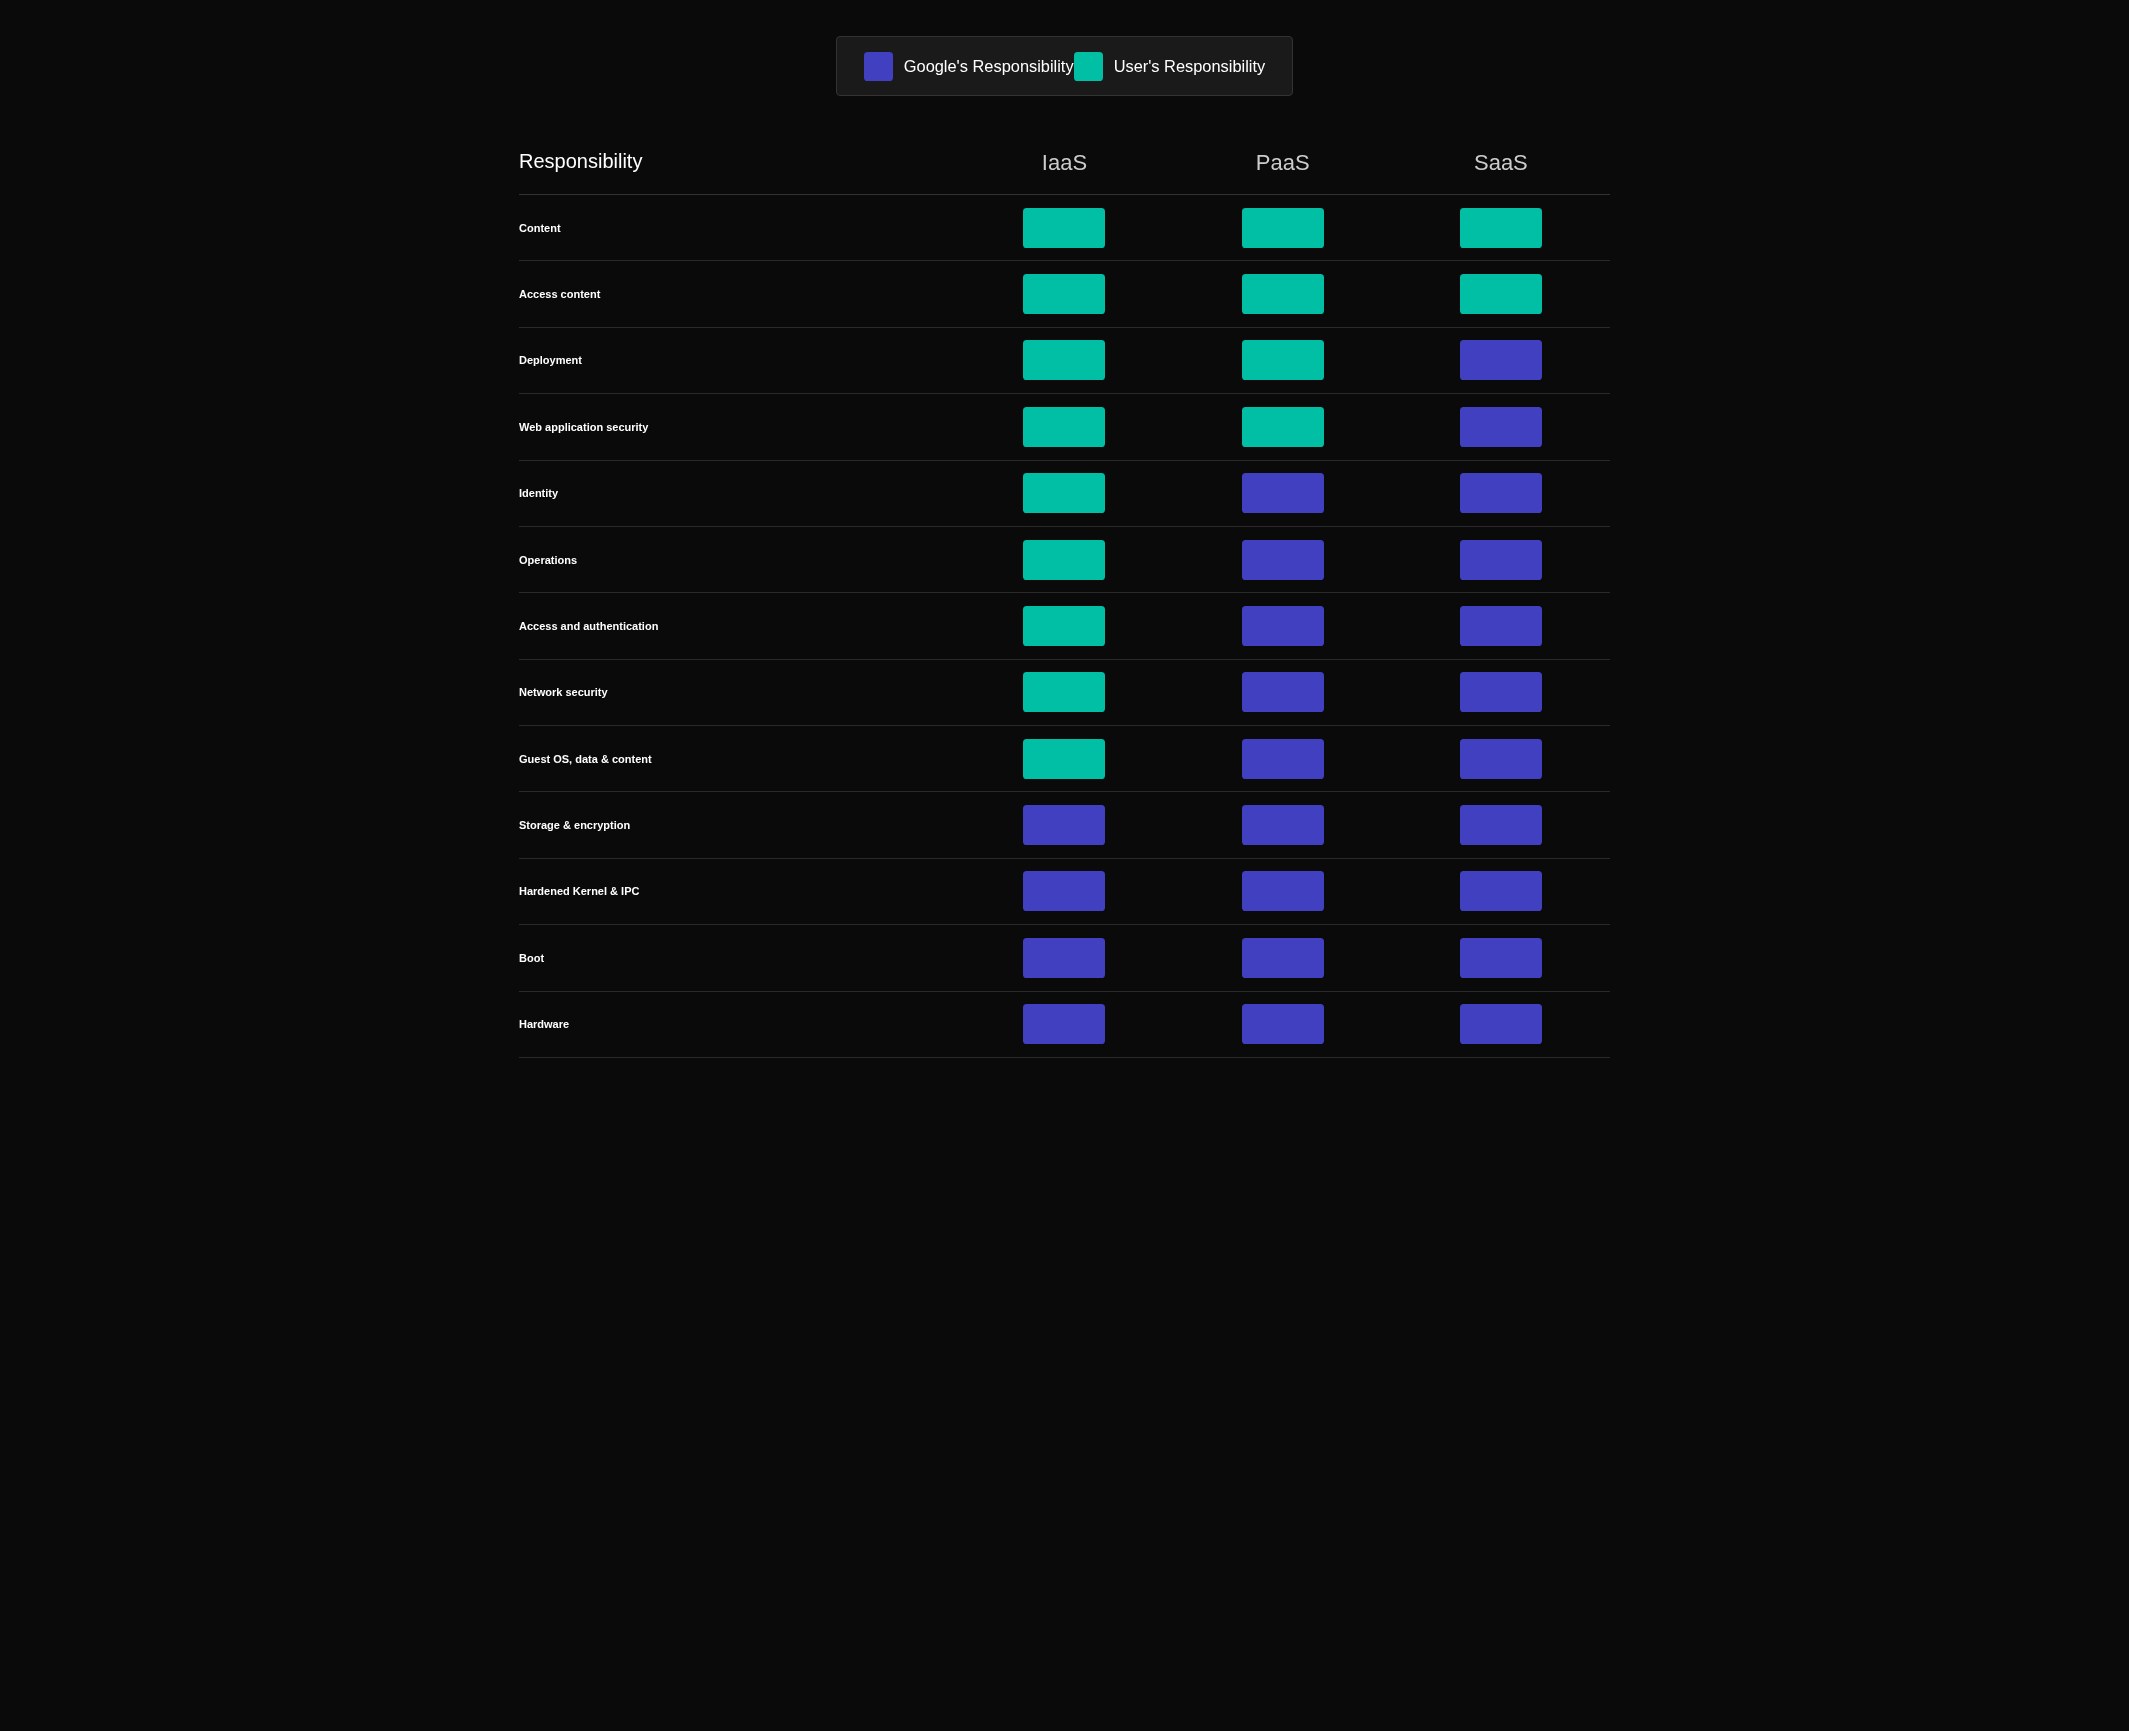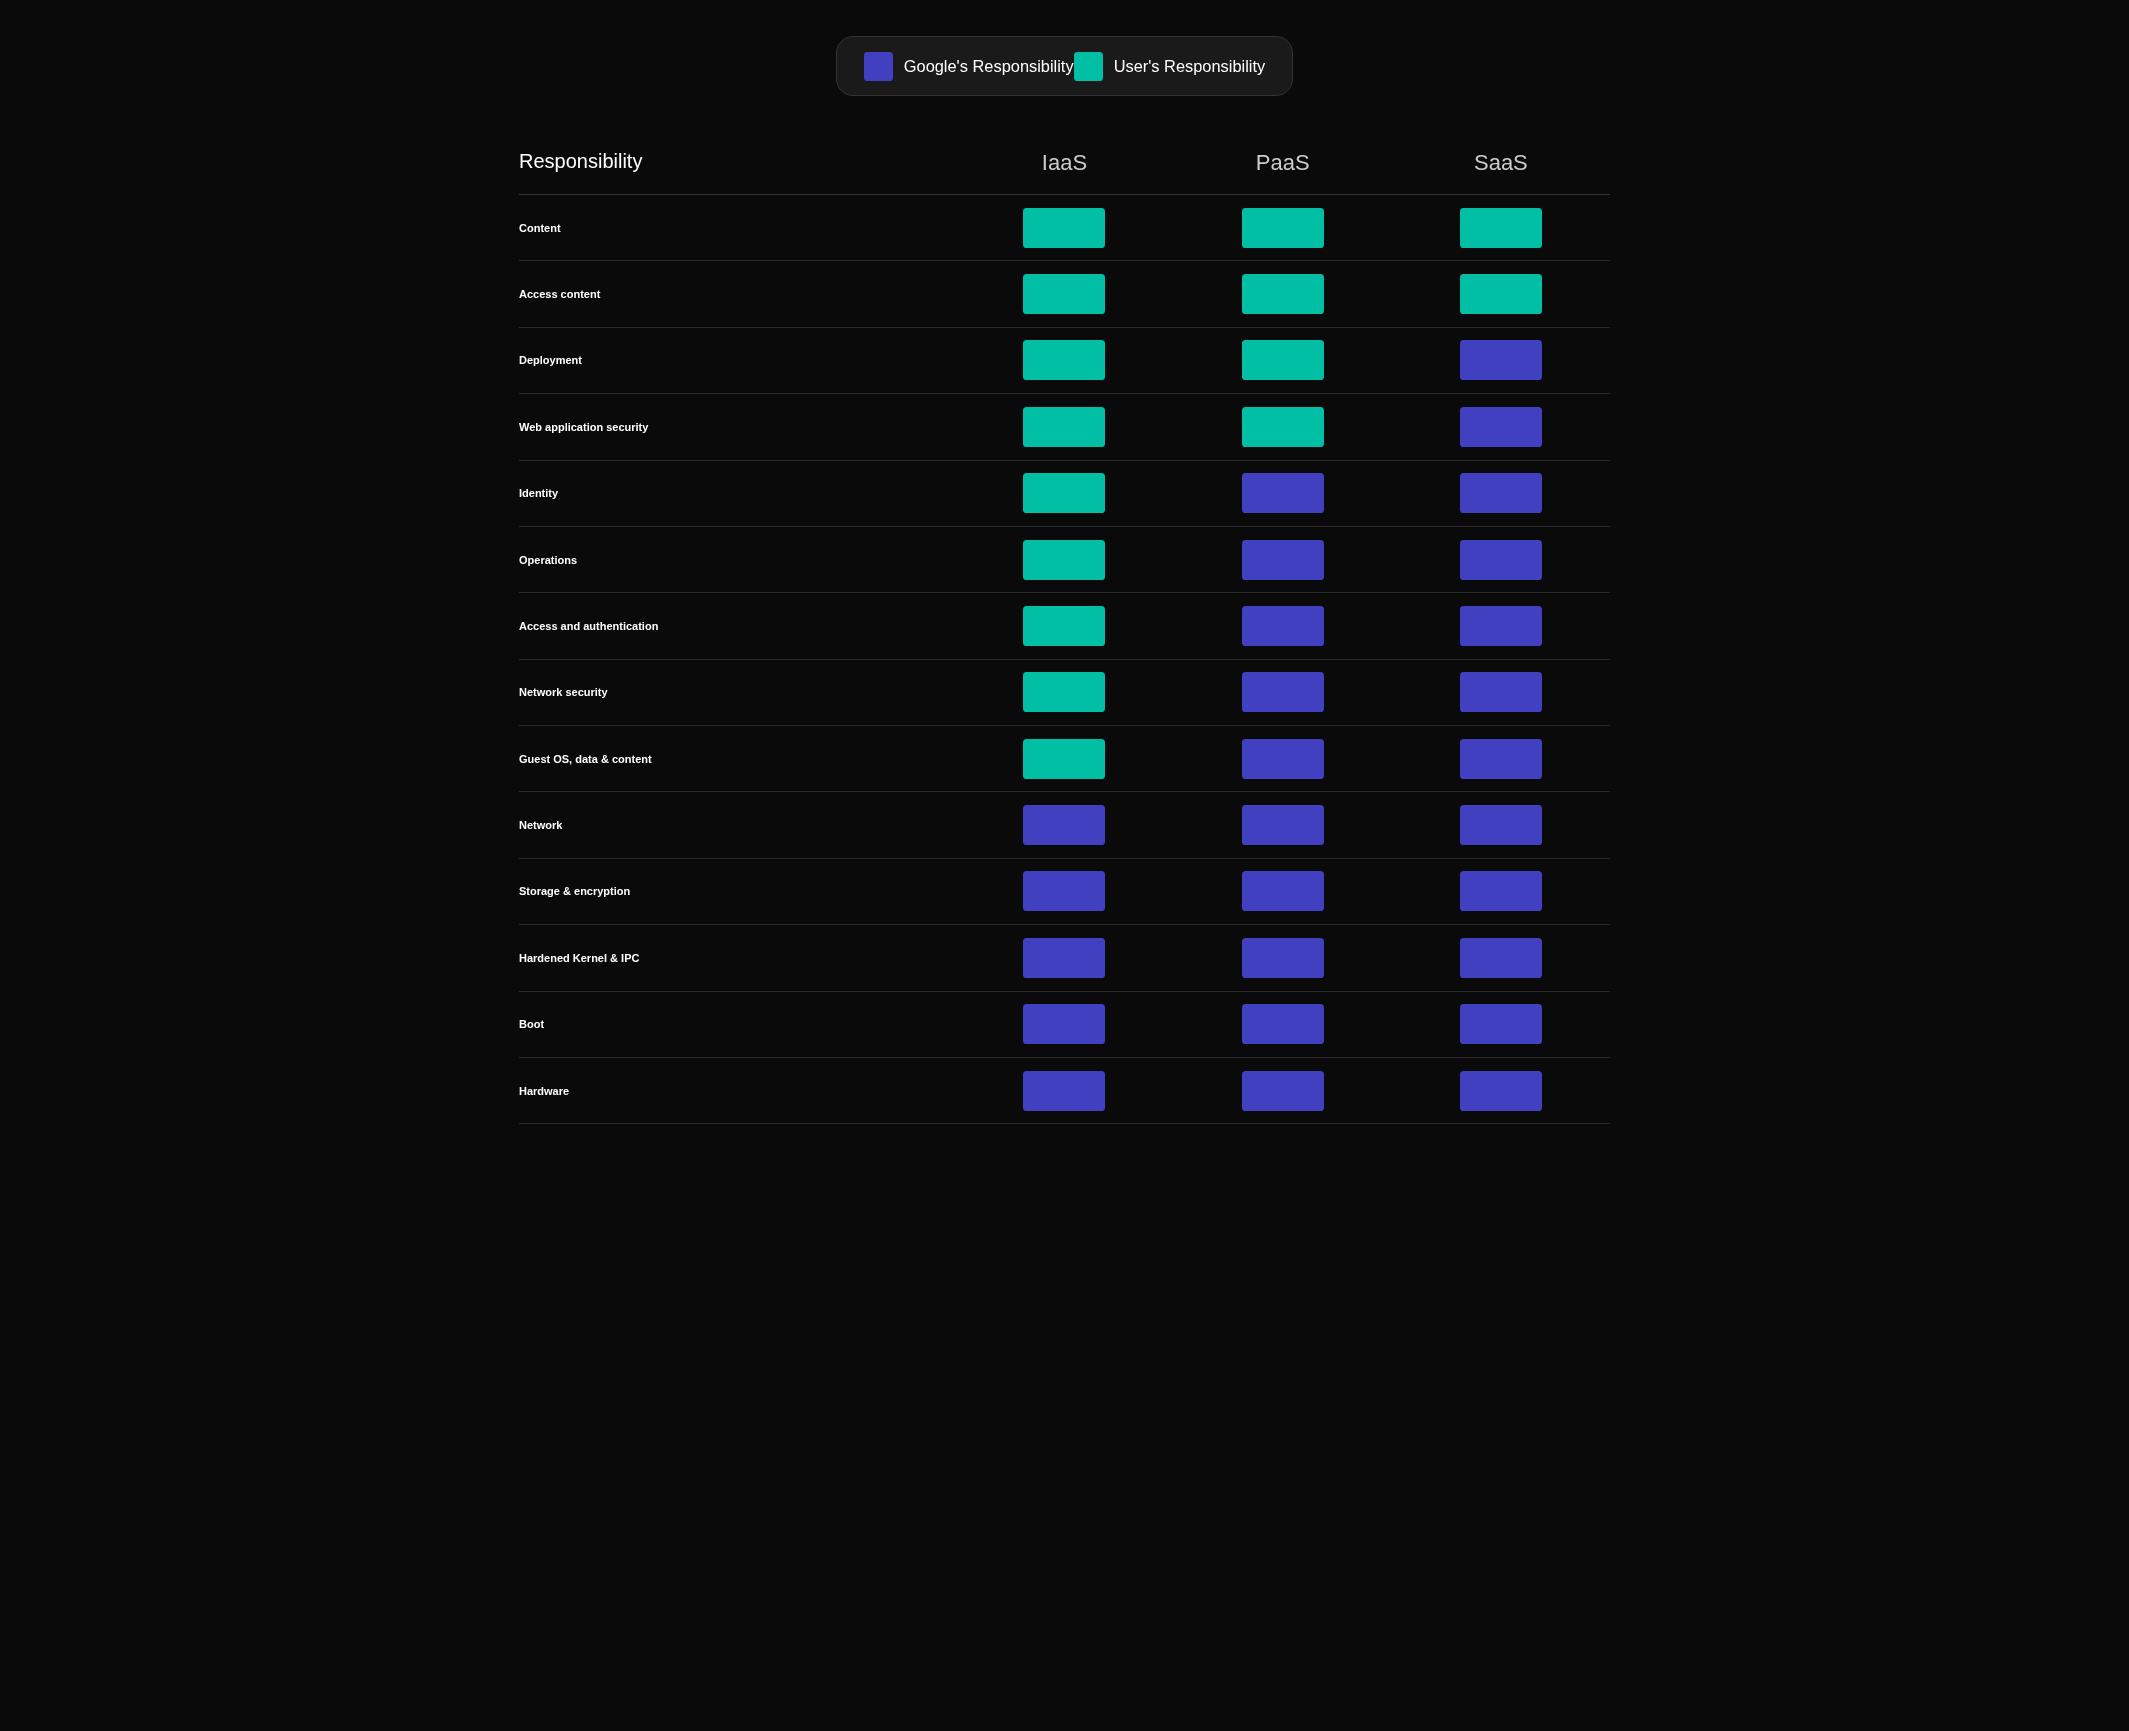--- a/index.html
+++ b/index.html
@@ -16,21 +16,21 @@
       display: flex;
       justify-content: center;
       margin-bottom: 45px;
     }
 
     .legend {
       display: flex;
       align-items: center;
       background: #1a1a1a;
       border: 0.9px solid #333;
-      border-radius: 17px;
+      border-radius: 4px;
       padding: 14.5px 27px;
     }
 
     .legend-item {
       display: flex;
       align-items: center;
       gap: 11px;
     }
 
     .legend-swatch {
@@ -237,32 +237,20 @@
           <div class="responsibility-badge user-color"></div>
         </div>
         <div class="row-cell">
           <div class="responsibility-badge google-color"></div>
         </div>
         <div class="row-cell">
           <div class="responsibility-badge google-color"></div>
         </div>
       </div>
       <div class="table-row">
-        <div class="row-label">Network</div>
-        <div class="row-cell">
-          <div class="responsibility-badge google-color"></div>
-        </div>
-        <div class="row-cell">
-          <div class="responsibility-badge google-color"></div>
-        </div>
-        <div class="row-cell">
-          <div class="responsibility-badge google-color"></div>
-        </div>
-      </div>
-      <div class="table-row">
         <div class="row-label">Storage &amp; encryption</div>
         <div class="row-cell">
           <div class="responsibility-badge google-color"></div>
         </div>
         <div class="row-cell">
           <div class="responsibility-badge google-color"></div>
         </div>
         <div class="row-cell">
           <div class="responsibility-badge google-color"></div>
         </div>

